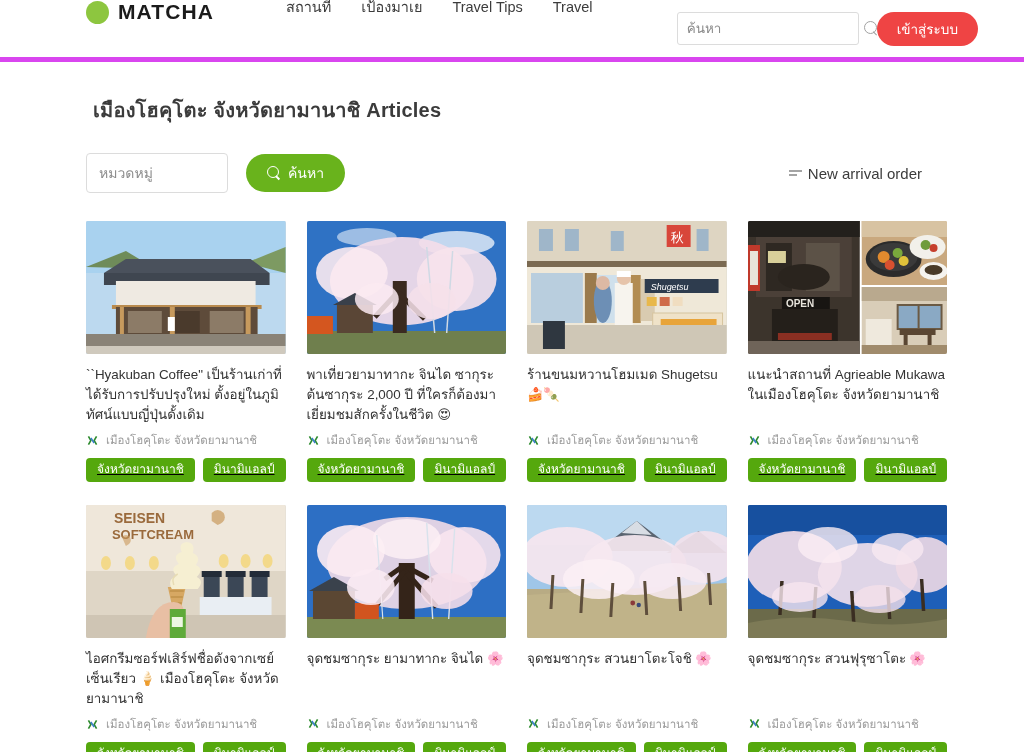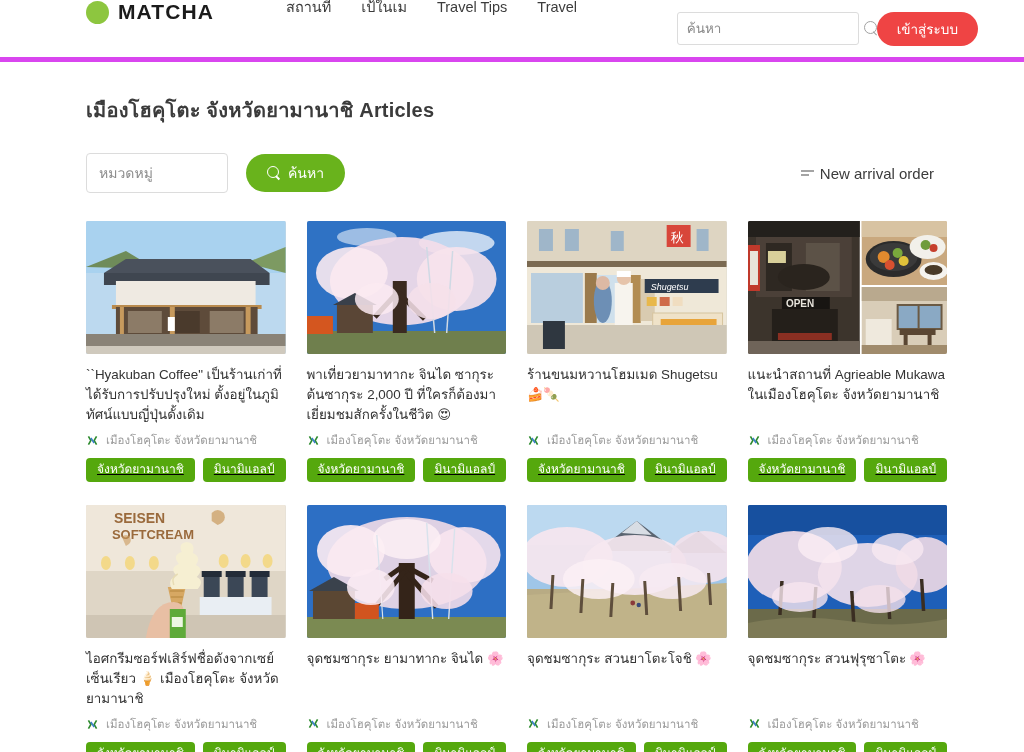--- a/index.html
+++ b/index.html
@@ -70,21 +70,21 @@
     border: none; border-radius: 18px;
     height: 34px; padding: 0 20px;
     font-size: 13.5px; cursor: pointer;
     font-family: inherit; white-space: nowrap;
   }
 
   
   .page { padding: 0 86px; }
   .page-title {
     font-size: 20px; font-weight: bold; color: #3b3b3b;
-    margin-top: 32px; letter-spacing: .2px;
+    margin-top: 32px; letter-spacing: .2px; margin-left: 7px;
   }
 
   .filter-row {
     margin-top: 27px; display: flex; align-items: center;
     position: relative; height: 40px;
   }
   .cat-input {
     width: 142px; height: 40px;
     border: 1px solid #dcdcdc; border-radius: 4px;
     padding: 0 12px; font-size: 14px; color: #3a3a3a;
@@ -102,21 +102,21 @@
   .mag-white::before {
     content: ""; position: absolute; left: 0; top: 0;
     width: 10px; height: 10px; border: 1.6px solid #fff; border-radius: 50%;
   }
   .mag-white::after {
     content: ""; position: absolute; left: 8.5px; top: 9px;
     width: 5px; height: 1.6px; background: #fff;
     transform: rotate(45deg); transform-origin: left center;
   }
   .sort-ctl {
-    position: absolute; right: 4px; top: 50%;
+    position: absolute; right: 16px; top: 50%;
     transform: translateY(-50%);
     display: flex; align-items: center; gap: 6px;
     cursor: pointer;
   }
   .sort-icon {
     width: 13px; height: 11px; display: flex;
     flex-direction: column; justify-content: center; gap: 2.5px;
   }
   .sort-icon i { display: block; height: 1.5px; background: #4a4a4a; }
   .sort-icon i:nth-child(1) { width: 13px; }
@@ -159,21 +159,21 @@
 <body>
 
 <div class="header">
   <div class="brand">
     <span class="brand-dot"></span>
     <span class="brand-name">MATCHA</span>
   </div>
 
   <nav class="nav">
     <a class="nav-item">สถานที่</a>
-    <a class="nav-item">เป้ในเม</a>
+    <a class="nav-item">เป้องมาเย</a>
     <a class="nav-item">Travel Tips</a>
     <a class="nav-item">Travel</a>
   </nav>
 
   <div class="header-right">
     <div class="hdr-search">
       <input type="text" placeholder="ค้นหา" style="">
       <span class="mag"></span>
     </div>
     <button class="login-btn">เข้าสู่ระบบ</button>

